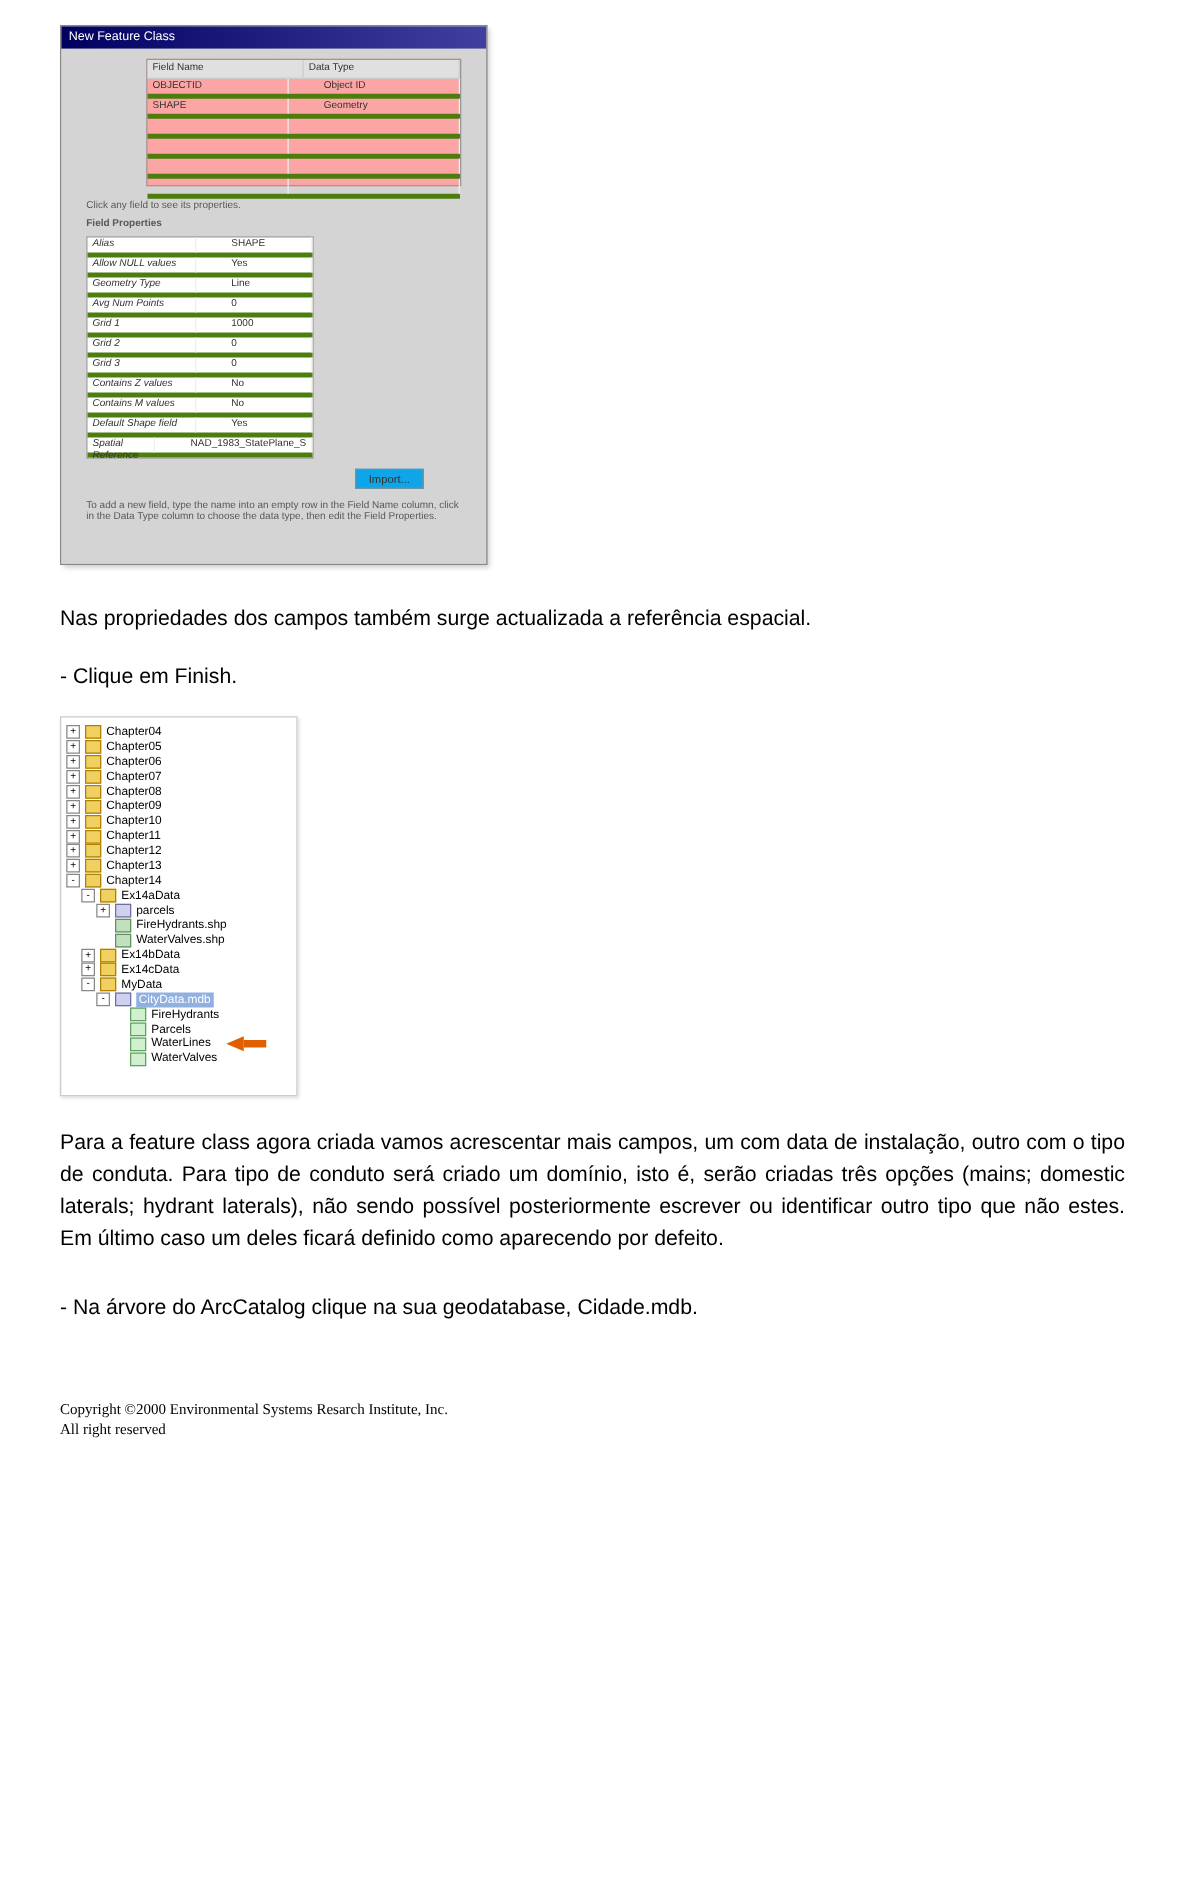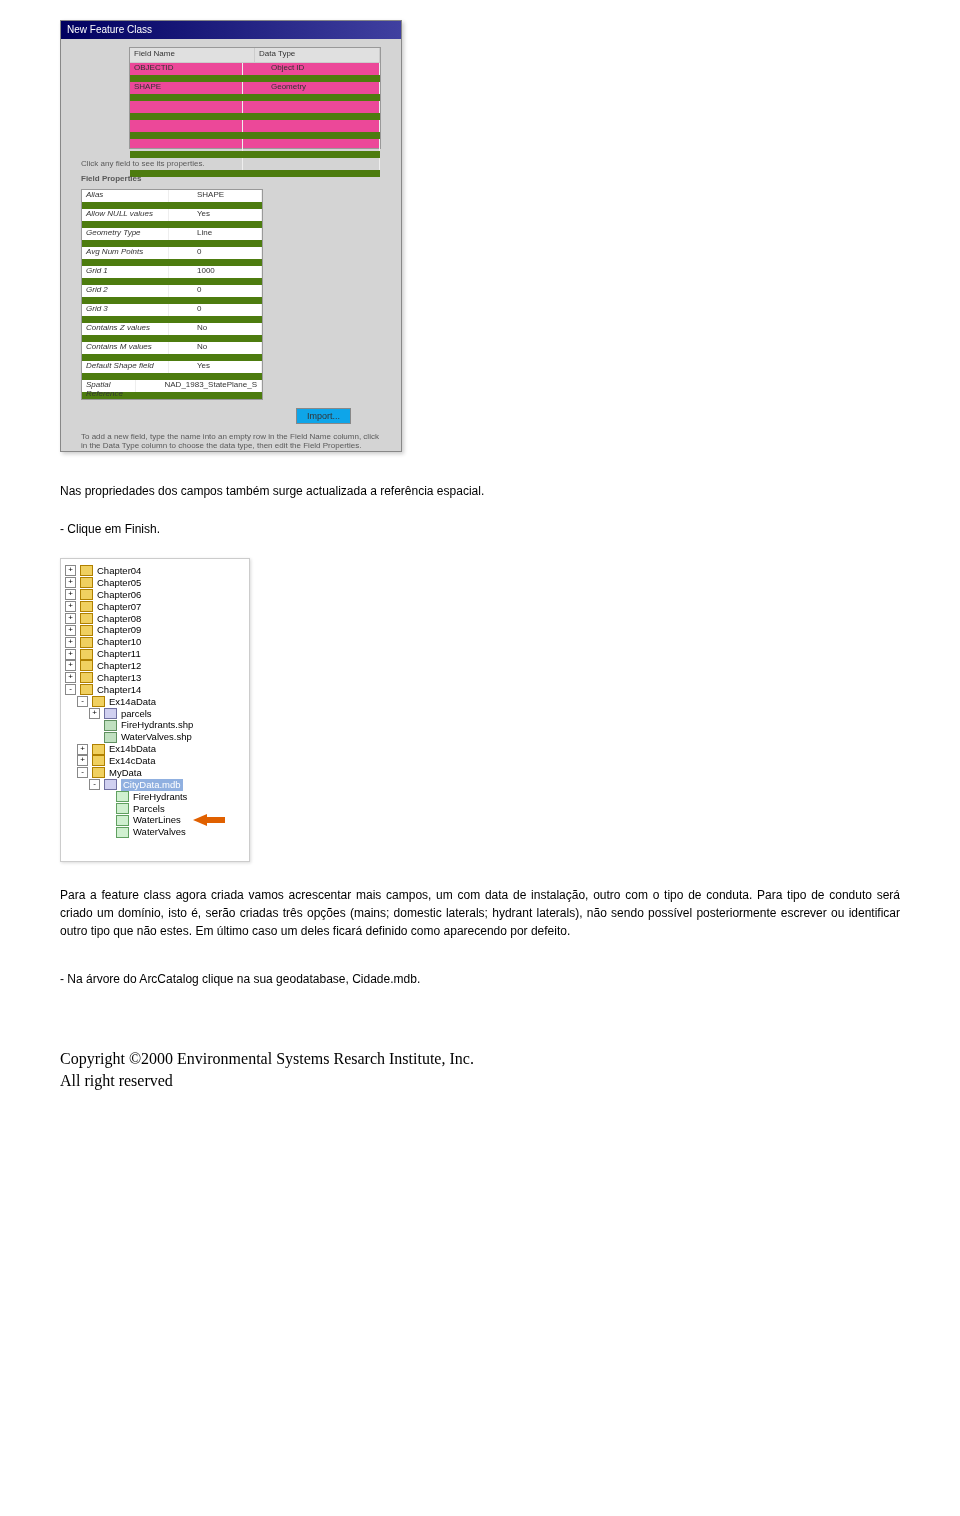--- a/index.html
+++ b/index.html
@@ -4,21 +4,21 @@
 <style>
   body {
     margin: 0;
     padding: 0;
     font-family: Verdana, Geneva, sans-serif;
     background: #ffffff;
     color: #000000;
     width: 960px;
   }
   .page {
-    padding: 20px 60px 40px 60px;
+    padding: 20px 60px 40px 48px;
   }
   .dialog-img {
     width: 340px;
     height: 430px;
     background: #c8c8c8;
     border: 1px solid #888;
     margin-bottom: 30px;
     position: relative;
     box-shadow: 2px 2px 4px rgba(0,0,0,0.2);
     overflow: hidden;
@@ -33,42 +33,42 @@
   }
   .dialog-inner {
     background: #d4d4d4;
     height: calc(100% - 18px);
     margin: 0;
     padding: 8px;
     font-size: 8px;
     color: #333;
   }
   .small-table {
-    background: #ec4899;
+    background: #fca5a5;
     border: 1px solid #999;
     margin-bottom: 10px;
     height: 100px;
     width: 250px;
     margin-left: 60px;
     font-size: 8px;
   }
   .small-table-header {
     display: flex;
     border-bottom: 1px solid #ccc;
     background: #e0e0e0;
     height: 14px;
   }
   .small-table-header > div {
     flex: 1;
     padding: 1px 4px;
     border-right: 1px solid #ccc;
   }
   .small-row {
     display: flex;
-    border-bottom: 7px solid #4d7c0f;
+    border-bottom: 4px solid #4d7c0f;
     height: 12px;
     gap: 24px;
   }
   .small-row > div {
     flex: 1;
     padding: 0 4px;
     border-right: 1px solid #eee;
   }
   .props-table {
     background: #fff;
@@ -92,21 +92,21 @@
   }
   .dialog-text {
     font-size: 8px;
     color: #444;
     margin: 6px 12px;
     filter: blur(0.5px);
     opacity: 0.85;
   }
 
   .section-text {
-    font-size: 12px;
+    font-size: 17px;
     line-height: 1.5;
     margin: 20px 0;
     text-align: justify;
   }
 
   .tree-img {
     width: 180px;
     height: 290px;
     background: #ffffff;
     border: 1px solid #ccc;
@@ -139,21 +139,21 @@
   }
   .arrow::after {
     content:''; position:absolute; left:14px; top:-3px; width:18px; height:6px; background:#e06000;
   }
   .t-label { font-size:9.5px; }
 
   .footer {
     margin-top: 60px;
   }
   .footer-line {
-    font-size: 16px;
+    font-size: 12px;
     font-family: "Times New Roman", Times, serif;
     line-height: 1.35;
   }
 </style>
 </head>
 <body>
 
 <div class="page">
 
   <div class="dialog-img">

